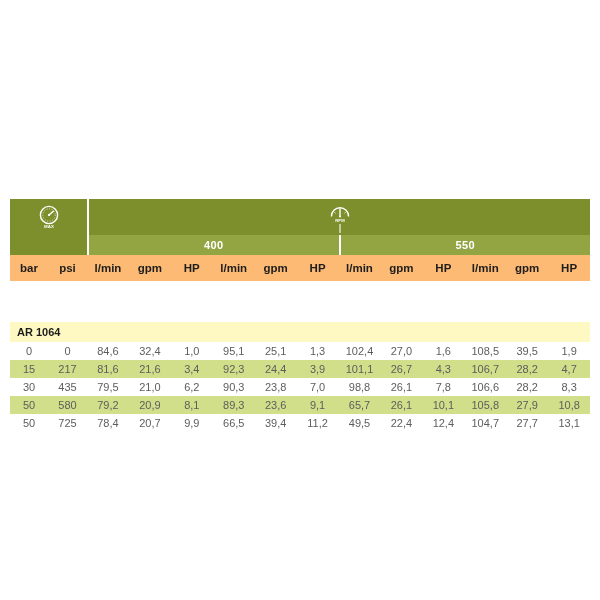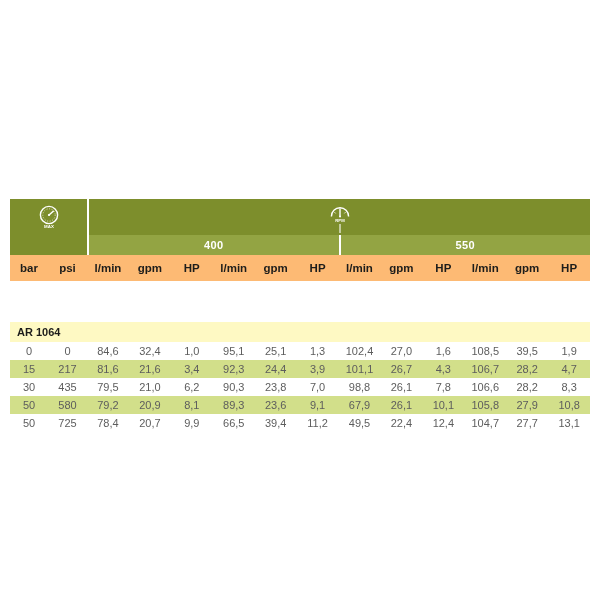--- a/index.html
+++ b/index.html
@@ -226,21 +226,21 @@
 
   <div class="grid-row data-row even">
     <div class="cell c-bar">50</div>
     <div class="cell c-psi">580</div>
     <div class="cell c-data">79,2</div>
     <div class="cell c-data">20,9</div>
     <div class="cell c-data">8,1</div>
     <div class="cell c-data">89,3</div>
     <div class="cell c-data">23,6</div>
     <div class="cell c-data">9,1</div>
-    <div class="cell c-data">67,9</div>
+    <div class="cell c-data">65,7</div>
     <div class="cell c-data">26,1</div>
     <div class="cell c-data">10,1</div>
     <div class="cell c-data">105,8</div>
     <div class="cell c-data">27,9</div>
     <div class="cell c-data">10,8</div>
   </div>
 
   <div class="grid-row data-row odd">
     <div class="cell c-bar">50</div>
     <div class="cell c-psi">725</div>

